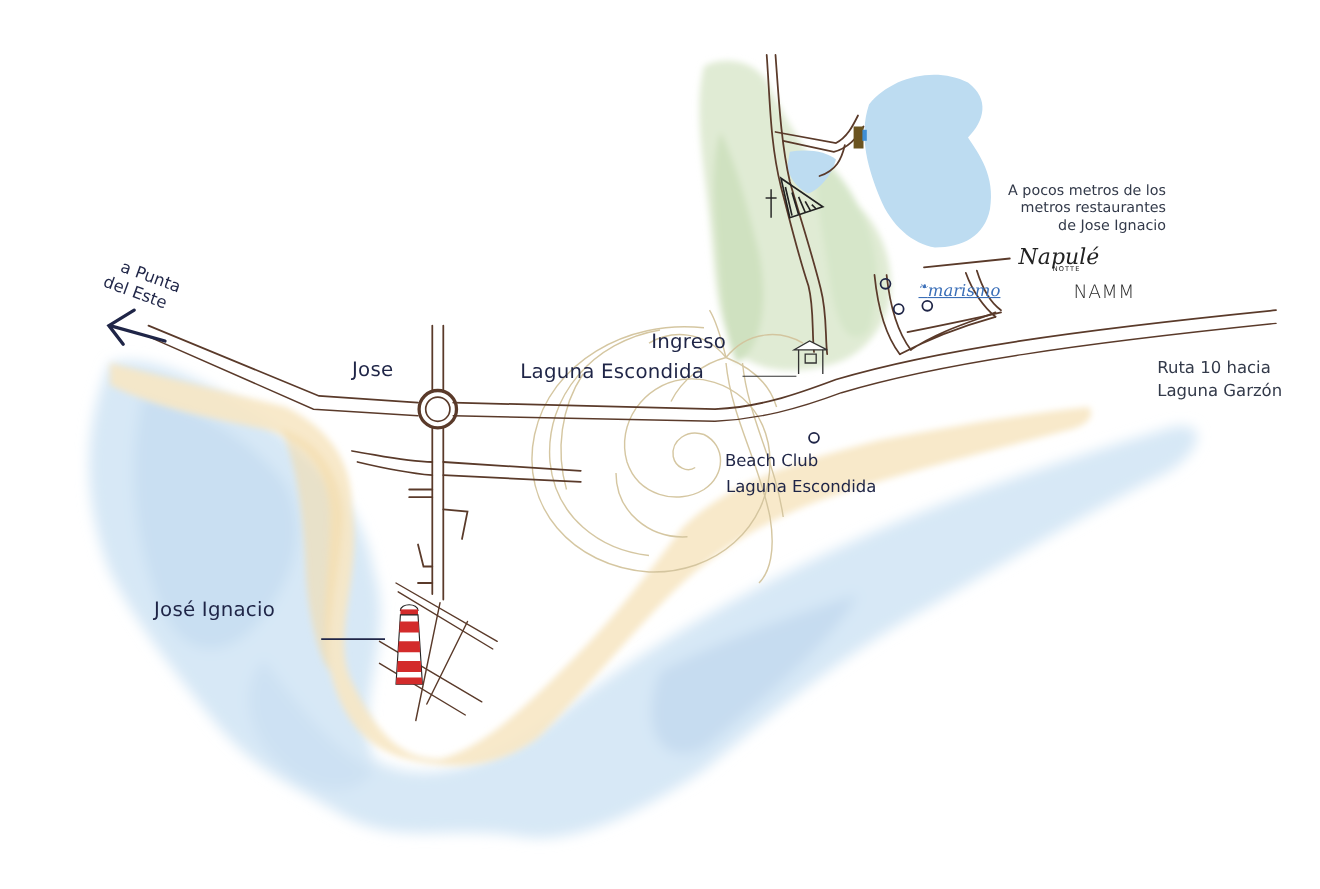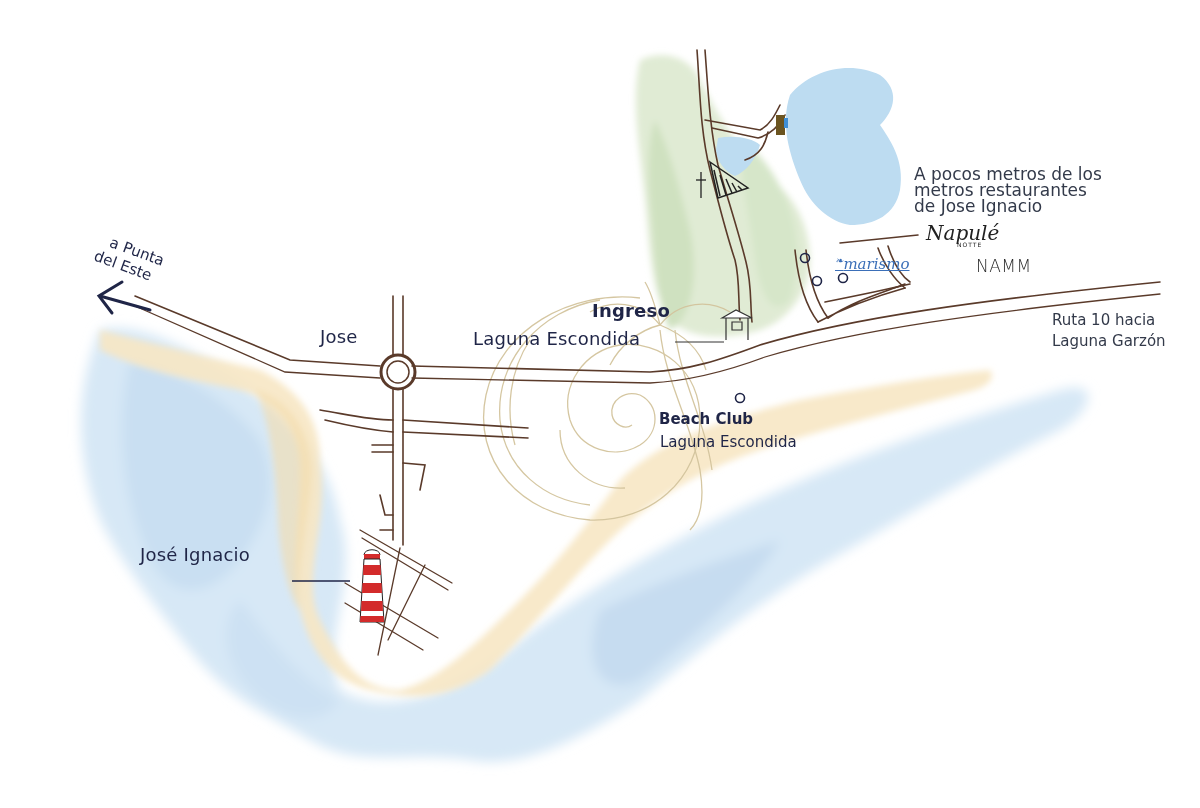--- a/index.html
+++ b/index.html
@@ -1,22 +1,22 @@
 <!DOCTYPE html>
 <html><head>
 <meta charset="utf-8">
 <style>
   html, body { margin: 0; padding: 0; background: #ffffff; }
   body { width: 1200px; height: 808px; position: relative; overflow: hidden; font-family: "DejaVu Sans", sans-serif; }
   #map { position: absolute; left: 0; top: 0; width: 1200px; height: 808px; }
   .lbl { position: absolute; color: #1f2547; font-family: "DejaVu Sans", sans-serif; white-space: nowrap; }
   .lbl-lg { font-size: 18px; letter-spacing: 0.2px; }
   .lbl-md { font-size: 15px; }
-  .lbl-sm { font-size: 17px; color: #333a4a; text-align: left; line-height: 16px; }
-  .bold { font-weight: bold; text-align: center; }
+  .lbl-sm { font-size: 13px; color: #333a4a; text-align: right; line-height: 16px; }
+  .bold { font-weight: normal; text-align: center; }
   .brand { position: absolute; white-space: nowrap; }
 </style>
 </head>
 <body>
 
 <div id="map">
 <svg width="1200" height="808" viewBox="0 0 1200 808" xmlns="http://www.w3.org/2000/svg">
   <defs>
     <filter id="soft" x="-10%" y="-10%" width="120%" height="120%">
       <feGaussianBlur stdDeviation="6"></feGaussianBlur>
@@ -153,21 +153,21 @@
 </div>
 
 <div class="lbl lbl-lg" style="left:320px; top:326px;">Jose</div>
 
 <div class="lbl lbl-lg bold" style="left:592px; top:300px;">Ingreso</div>
 <div class="lbl lbl-lg" style="left:473px; top:328px;">Laguna Escondida</div>
 
 <div class="lbl lbl-md bold" style="left:659px; top:410px;">Beach Club</div>
 <div class="lbl lbl-md" style="left:660px; top:433px;">Laguna Escondida</div>
 
-<div class="lbl lbl-md" style="left:1052px; top:310px; line-height:21px; color:#333a4a;">
+<div class="lbl lbl-md" style="left:1052px; top:324px; line-height:21px; color:#333a4a;">
   <div>Ruta 10 hacia</div>
   <div>Laguna Garzón</div>
 </div>
 
 <div class="lbl lbl-lg" style="left:140px; top:544px;">José Ignacio</div>
 
 <div class="lbl lbl-sm" style="left:914px; top:166px; width:146px;">
   <div>A pocos metros de los</div>
   <div>metros restaurantes</div>
   <div>de Jose Ignacio</div>

